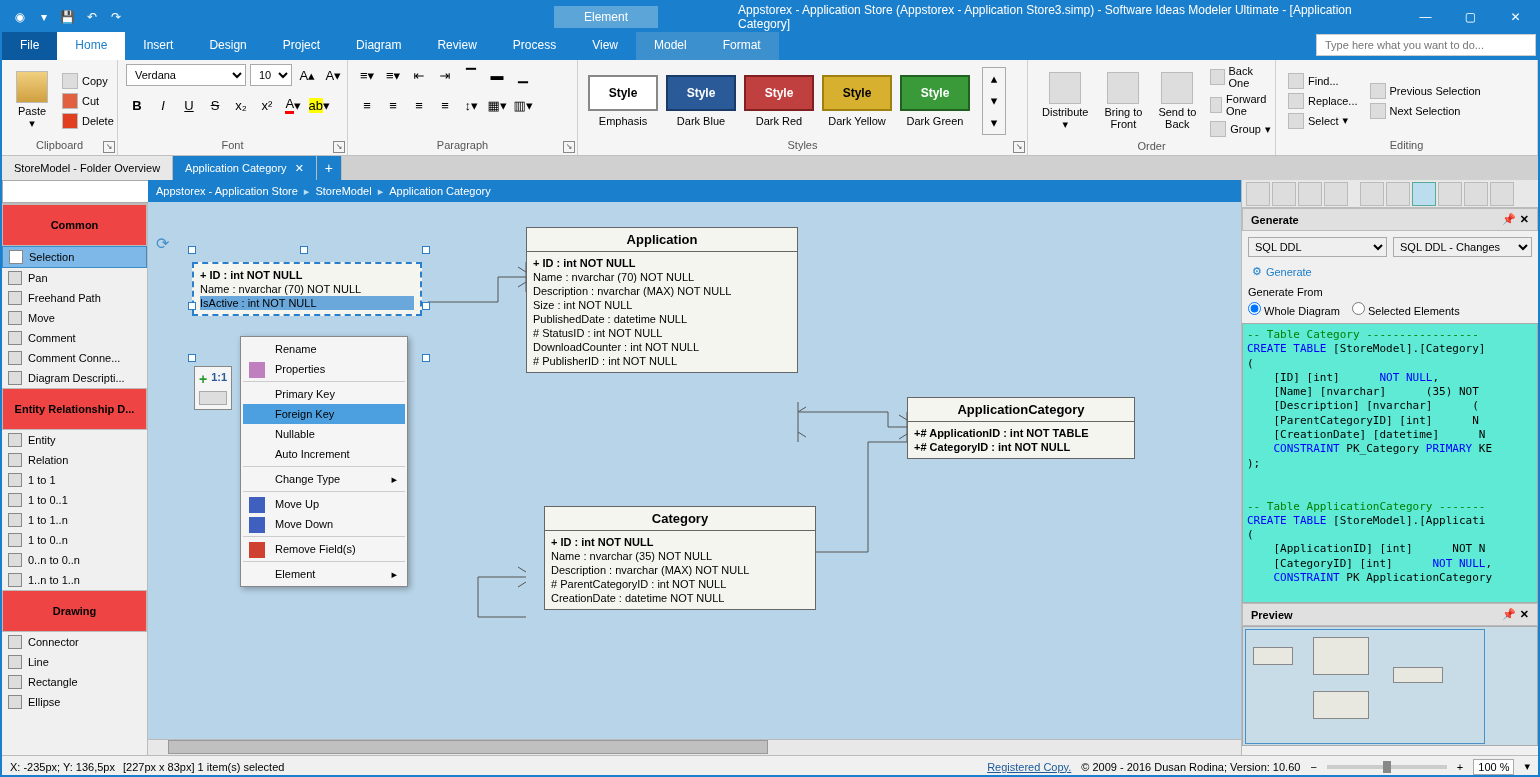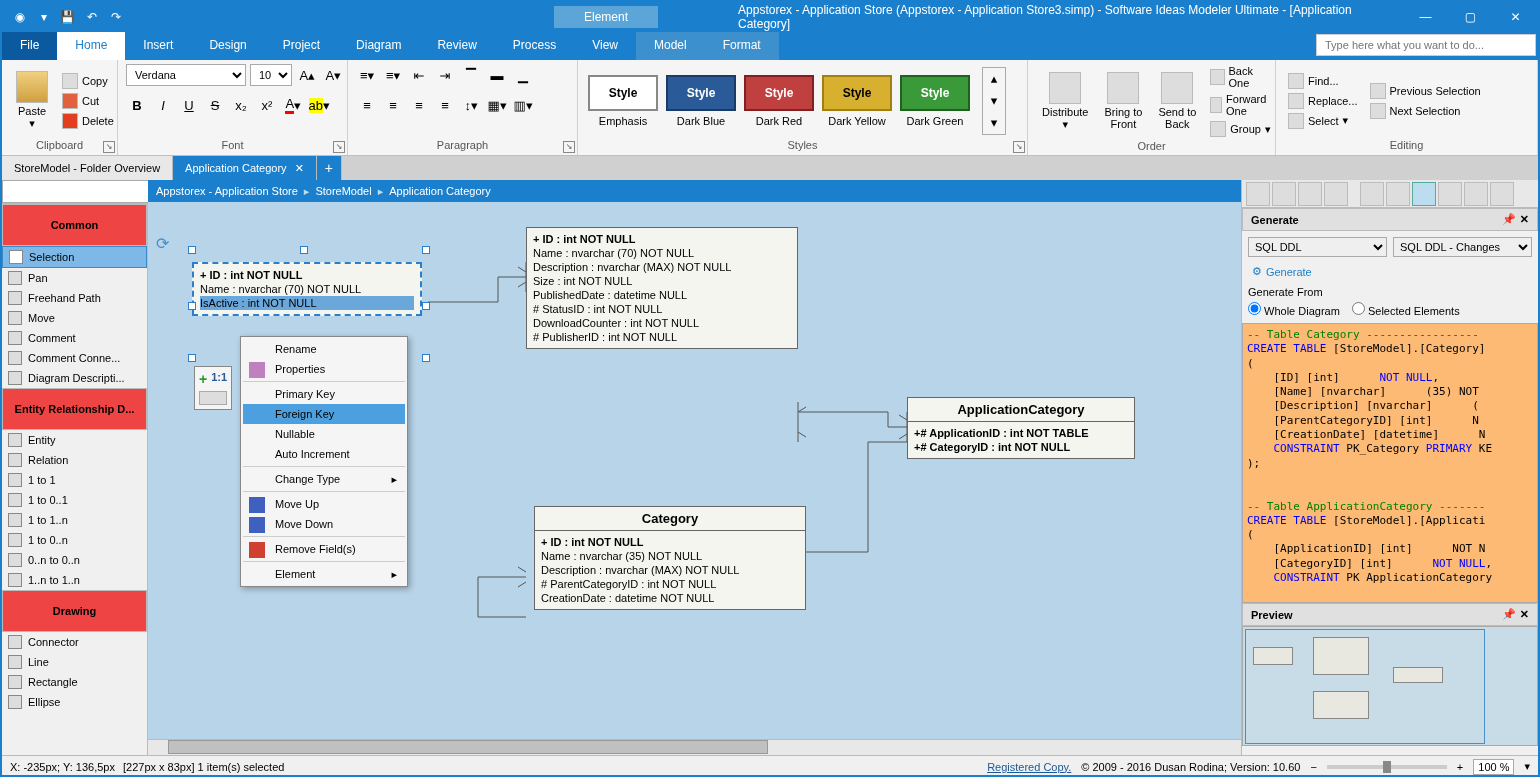--- a/index.html
+++ b/index.html
@@ -92,21 +92,21 @@
 .right-toolbar { height: 28px; background: #e8e8e8; border-bottom: 1px solid #bbb; display: flex; align-items: center; padding: 0 4px; gap: 2px; }
 .rt-btn { width: 24px; height: 24px; background: #ddd; border: 1px solid #bbb; }
 .rt-btn.active { background: #bde; border-color: #5a9; }
 .panel-hdr { background: #e0e0e0; border: 1px solid #bbb; padding: 4px 8px; font-weight: bold; font-size: 11px; display: flex; align-items: center; }
 .panel-hdr .ctrls { margin-left: auto; display: flex; gap: 4px; }
 .gen-body { padding: 6px; }
 .gen-row { display: flex; gap: 6px; margin-bottom: 6px; }
 .gen-row select { flex: 1; font-size: 11px; border: 1px solid #aaa; padding: 2px; }
 .gen-btn { display: flex; align-items: center; gap: 4px; padding: 2px 4px; color: #1a7fcc; font-size: 11px; cursor: pointer; }
 .radio-row { display: flex; gap: 12px; margin-top: 4px; font-size: 11px; }
-.sql-output { background: #fdba74; border: 1px solid #aaa; font-family: Consolas, monospace; font-size: 11px; padding: 4px; height: 280px; overflow: auto; white-space: pre; line-height: 1.3; }
+.sql-output { background: #5eead4; border: 1px solid #aaa; font-family: Consolas, monospace; font-size: 11px; padding: 4px; height: 280px; overflow: auto; white-space: pre; line-height: 1.3; }
 .sql-output .comment { color: #008000; }
 .sql-output .keyword { color: #0000ff; }
 .preview-body { background: #c8dce8; height: 120px; border: 1px solid #aaa; position: relative; }
 .preview-mini { position: absolute; background: #e8e8e0; border: 1px solid #888; font-size: 5px; }
 
 
 .statusbar { height: 22px; background: #f0f0f0; border-top: 1px solid #bbb; display: flex; align-items: center; padding: 0 8px; font-size: 11px; gap: 8px; }
 .statusbar .right { margin-left: auto; display: flex; align-items: center; gap: 10px; }
 .statusbar a { color: #1a5a9a; }
 .zoom-slider { width: 120px; height: 4px; background: #ccc; position: relative; }
@@ -466,41 +466,42 @@
       <div class="sel-handle" style="left:40px;top:44px"></div>
       <div class="sel-handle" style="left:152px;top:44px"></div>
       <div class="sel-handle" style="left:274px;top:44px"></div>
       <div class="sel-handle" style="left:40px;top:100px"></div>
       <div class="sel-handle" style="left:274px;top:100px"></div>
       <div class="sel-handle" style="left:40px;top:152px"></div>
       <div class="sel-handle" style="left:152px;top:152px"></div>
       <div class="sel-handle" style="left:274px;top:152px"></div>
 
       <div class="entity" style="left:378px;top:25px;width:272px">
+        <div class="e-title">Application</div>
         <div class="e-body" id="app-attrs">
             <div class="attr pk">+ ID : int NOT NULL</div>
             <div class="attr">Name : nvarchar (70)  NOT NULL</div>
             <div class="attr">Description : nvarchar (MAX)  NOT NULL</div>
             <div class="attr">Size : int NOT NULL</div>
             <div class="attr">PublishedDate : datetime NULL</div>
             <div class="attr fk"># StatusID : int NOT NULL</div>
             <div class="attr">DownloadCounter : int NOT NULL</div>
             <div class="attr fk"># PublisherID : int NOT NULL</div>
           </div>
       </div>
 
       <div class="entity" style="left:759px;top:195px;width:228px">
         <div class="e-title">ApplicationCategory</div>
         <div class="e-body" id="appcat-attrs">
             <div class="attr pk fk">+# ApplicationID : int NOT TABLE</div>
             <div class="attr pk fk">+# CategoryID : int NOT NULL</div>
           </div>
       </div>
 
-      <div class="entity" style="left:386px;top:304px;width:272px">
+      <div class="entity" style="left:396px;top:304px;width:272px">
         <div class="e-title">Category</div>
         <div class="e-body" id="cat-attrs">
             <div class="attr pk">+ ID : int NOT NULL</div>
             <div class="attr">Name : nvarchar (35)  NOT NULL</div>
             <div class="attr">Description : nvarchar (MAX)  NOT NULL</div>
             <div class="attr fk"># ParentCategoryID : int NOT NULL</div>
             <div class="attr">CreationDate : datetime NOT NULL</div>
           </div>
       </div>
 

